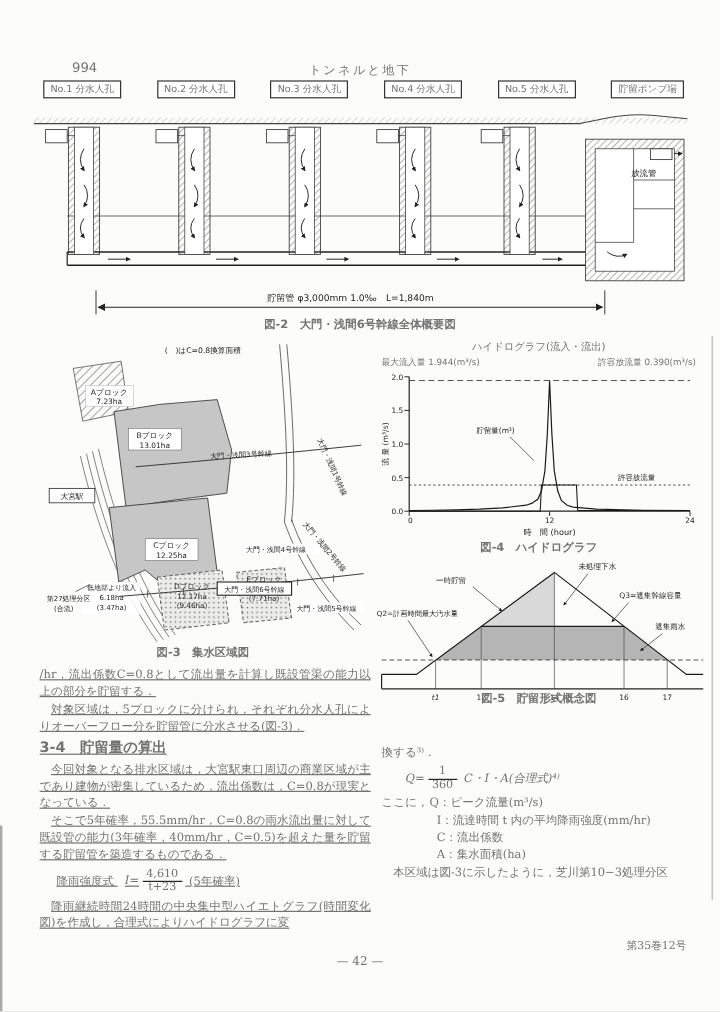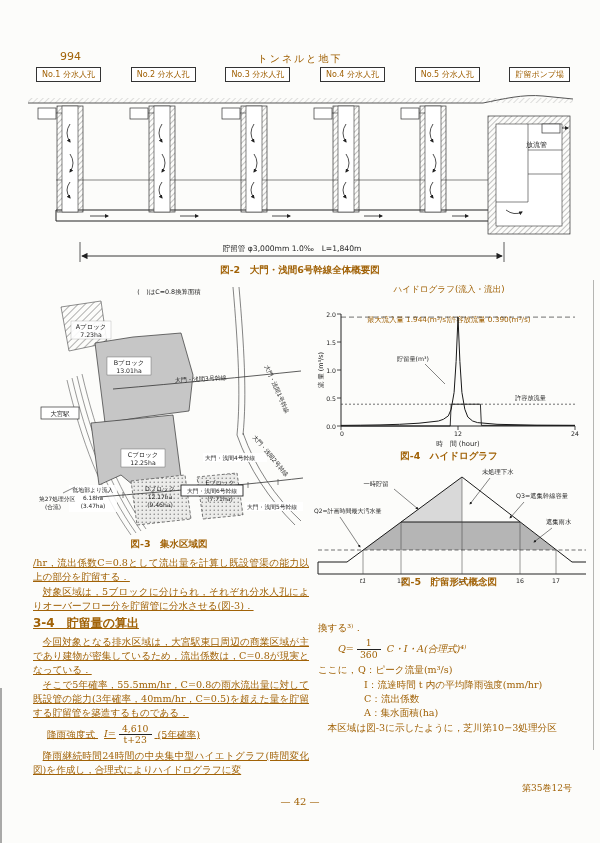--- a/index.html
+++ b/index.html
@@ -1,17 +1,17 @@
 <!DOCTYPE html>
 <html><head>
 <meta charset="utf-8">
 <style>
   html,body{margin:0;padding:0;background:#d8d8d4;}
   .page{position:relative;width:600px;height:843px;margin:0 auto;background:#fcfcfa;
-        font-family:"DejaVu Serif",serif;color:#a16207;overflow:hidden;}
+        font-family:"DejaVu Serif",serif;color:#737373;overflow:hidden;}
   .abs{position:absolute;}
   
   .pgnum{left:60px;top:50px;font-size:11px;font-family:"DejaVu Sans",sans-serif;}
   .jhead{left:0;top:52px;width:600px;text-align:center;font-size:10px;letter-spacing:2px;}
   .footer-page{left:0;top:796px;width:600px;text-align:center;font-size:10px;}
   .footer-issue{right:28px;top:782px;font-size:9px;}
   
   .fig2-labels{left:36px;top:67px;width:534px;display:flex;justify-content:space-between;}
   .fig2-labels .lb{border:1px solid #333;background:#fff;font-size:8px;padding:1px 5px;
                    font-family:"DejaVu Sans",sans-serif;white-space:nowrap;}
@@ -32,22 +32,22 @@
   .frac{display:inline-block;text-align:center;vertical-align:middle;margin:0 3px;font-size:9.3px;}
   .frac .num{display:block;border-bottom:1px solid #222;padding:0 3px;line-height:1.15;}
   .frac .den{display:block;line-height:1.15;padding:0 3px;}
   .defs-block{margin:1px 0;}
   .defline{padding-left:46px;}
   .defline.first{padding-left:0;}
   .defline.first .intro{display:inline-block;width:40px;}
   
   .fig4-title{left:318px;top:284px;width:262px;text-align:center;font-size:8.6px;
               font-family:"DejaVu Sans",sans-serif;}
-  .fig4-ann{left:318px;top:297px;width:262px;display:flex;justify-content:center;
-            font-size:7.3px;font-family:"DejaVu Sans",sans-serif;margin-top:18px;}
+  .fig4-ann{left:318px;top:297px;width:262px;display:flex;justify-content:space-between;
+            font-size:7.3px;font-family:"DejaVu Sans",sans-serif;}
   .fig4-svg{left:315px;top:308px;}
   .fig4-cap{left:318px;top:450px;width:262px;}
   
   .fig5-svg{left:312px;top:462px;}
   .fig5-cap{left:318px;top:576px;width:262px;}
   
   svg{font-family:"DejaVu Sans",sans-serif;}
   svg text{fill:#1d1d1d;}
   .wall{fill:url(#hatch);stroke:#333;stroke-width:.7;}
   .cavity{fill:#fff;stroke:#333;stroke-width:.6;}

